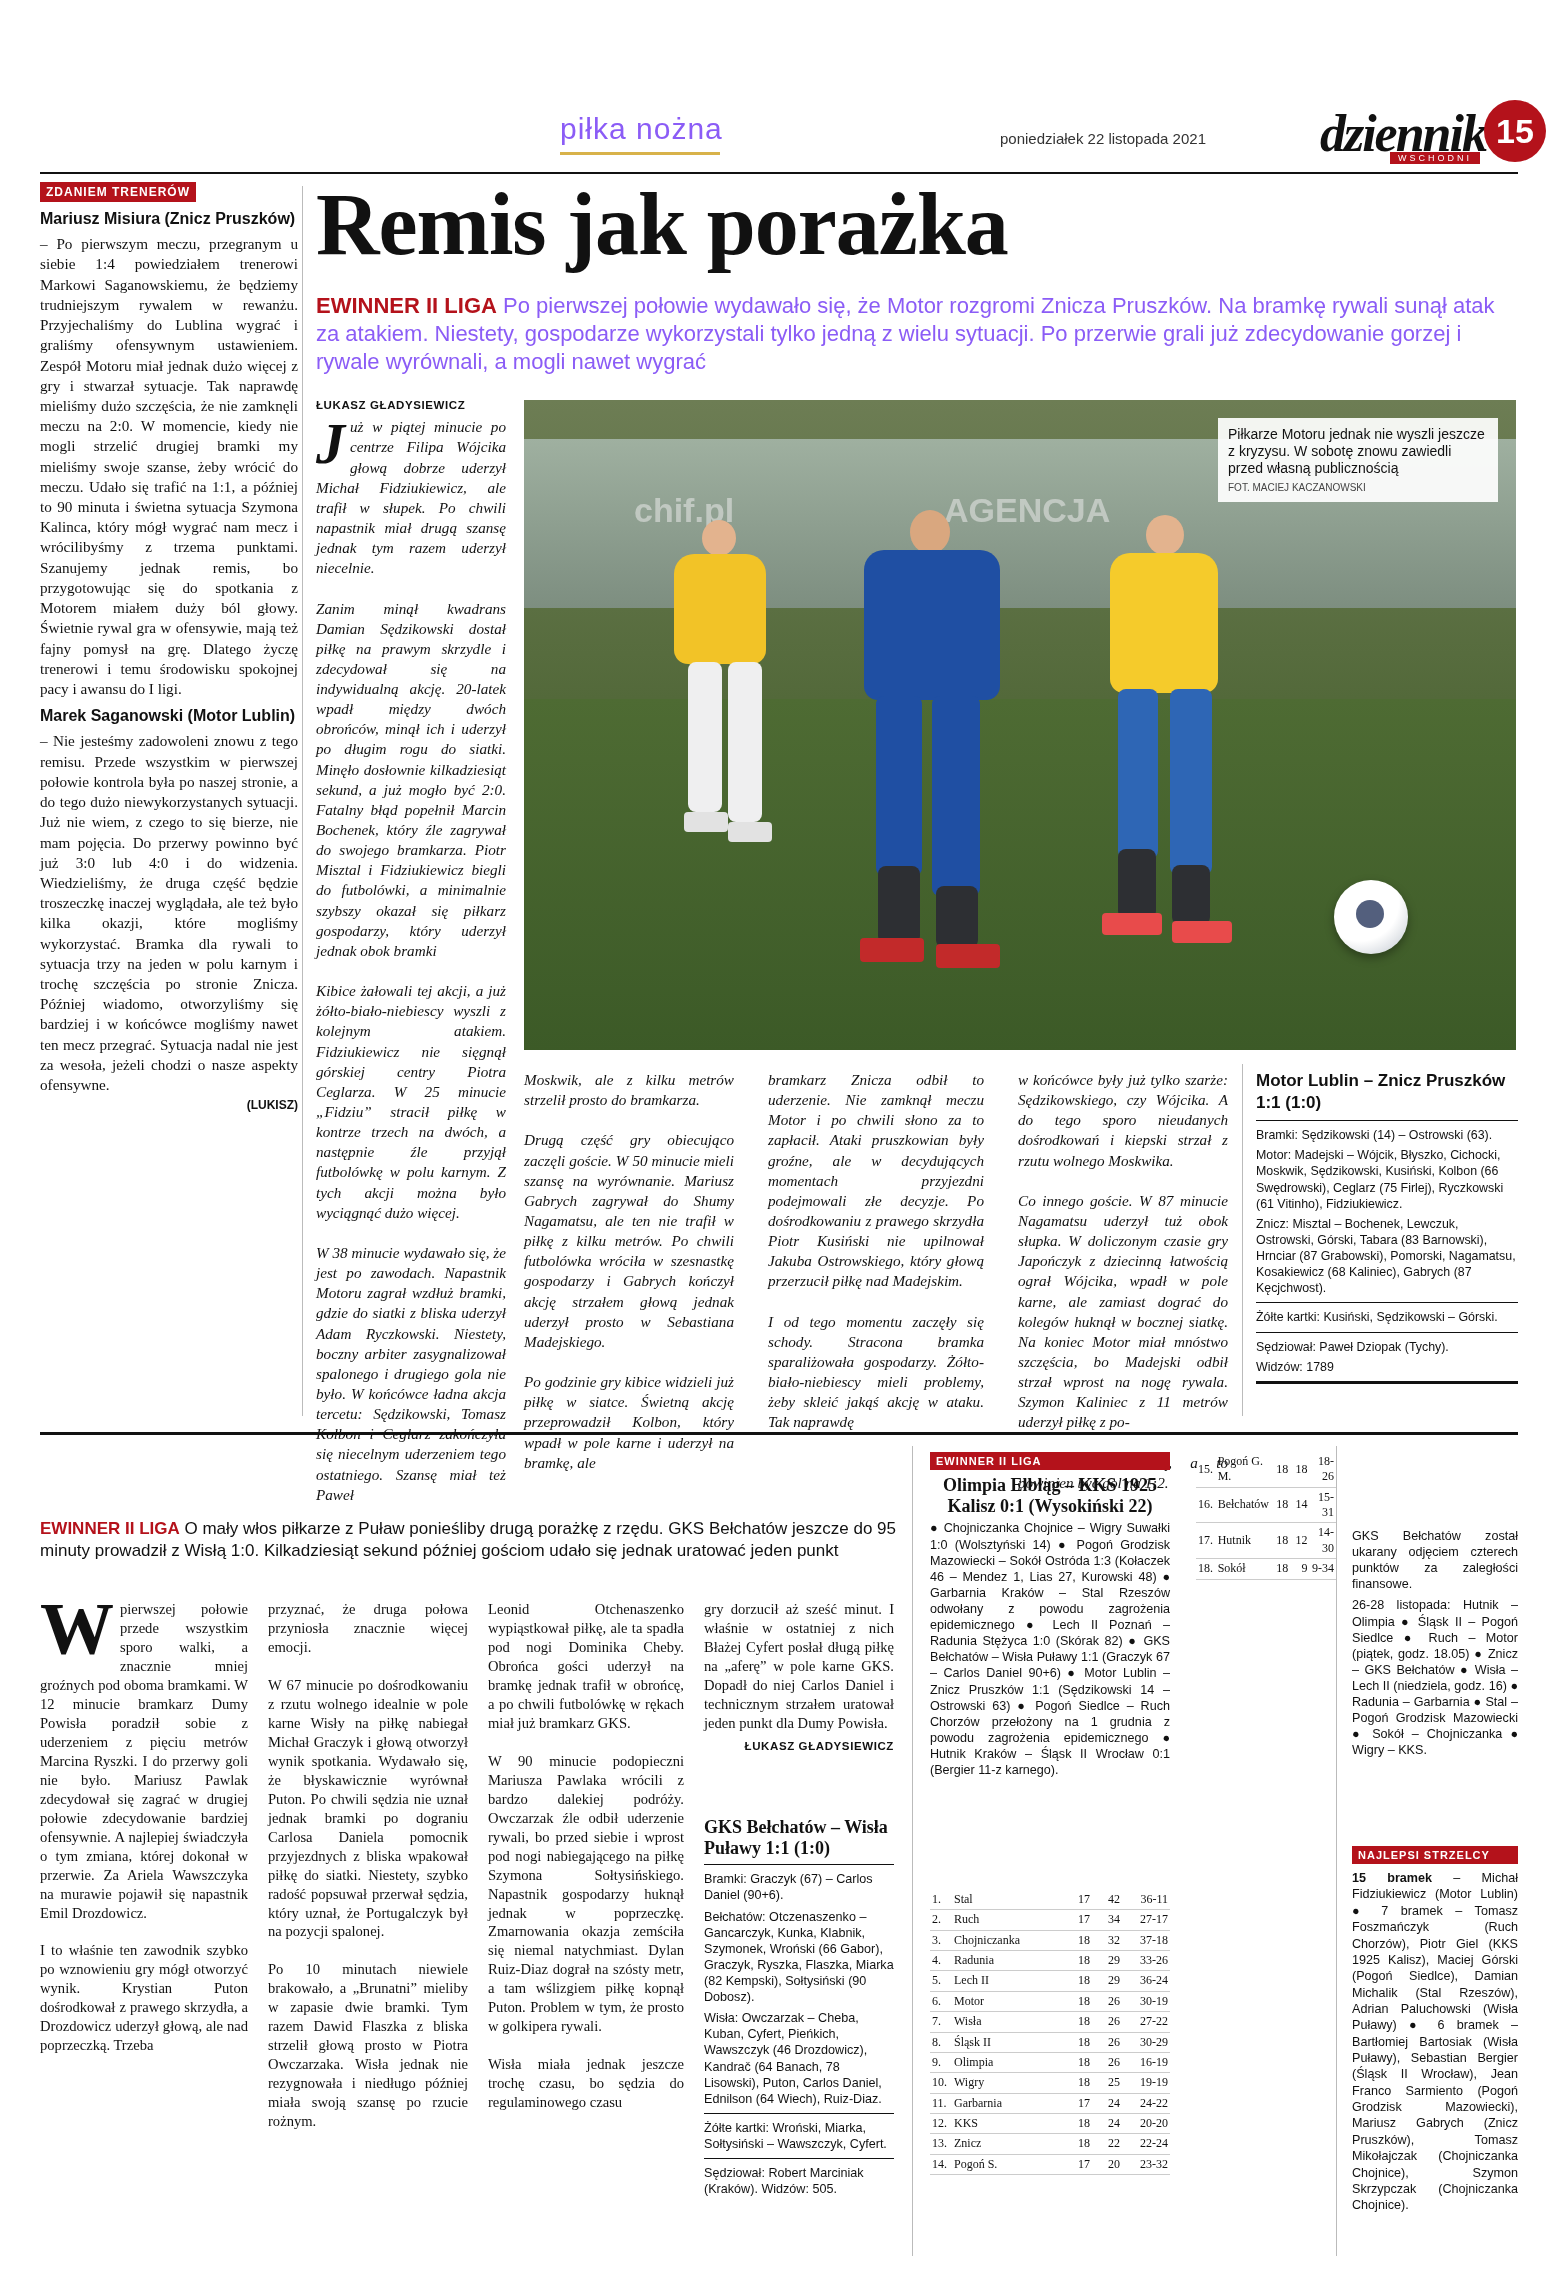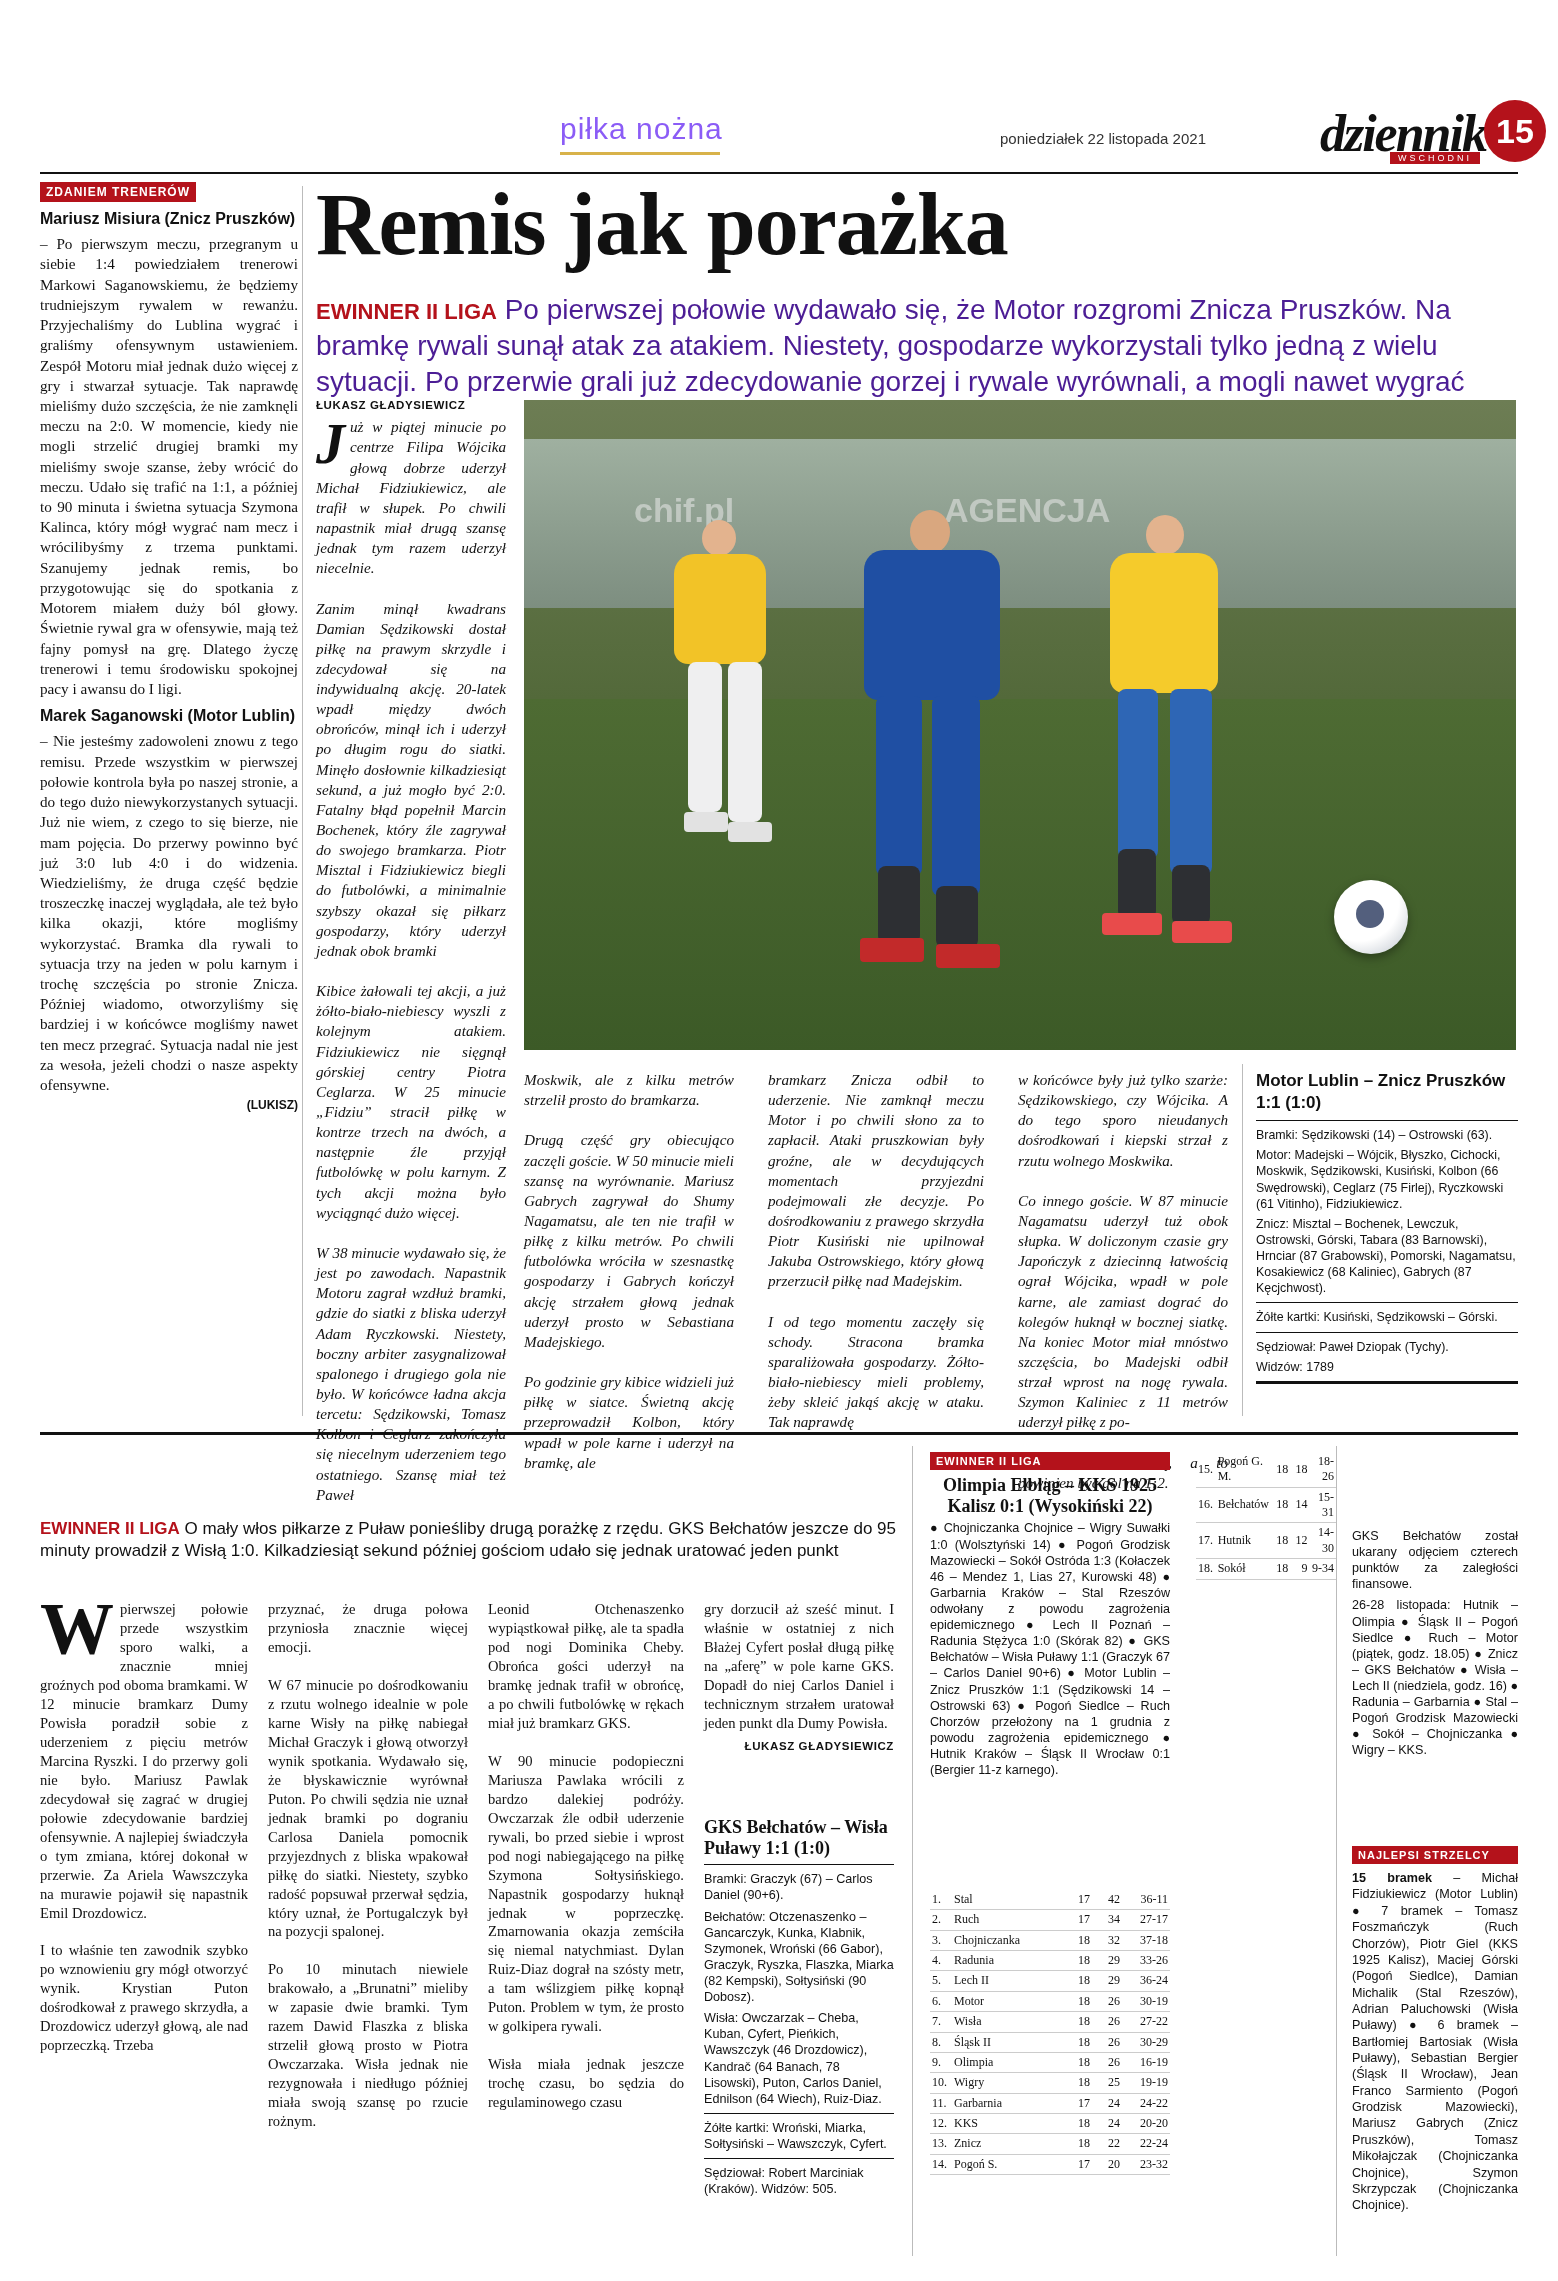--- a/index.html
+++ b/index.html
@@ -74,21 +74,21 @@
     font-weight:bold; font-size:88px; line-height:0.98;
     letter-spacing:-1px;
   }
   .lead { position:absolute; left:316px; top:292px; width:1200px; }
   .lead-kicker {
     font-family:"Liberation Sans", sans-serif;
     font-weight:bold; color:#b4121b; font-size:22px;
   }
   .lead-text {
     font-family:"Liberation Sans", sans-serif;
-    font-size:28px; line-height:1.28; color:#4c1d95;margin-top:12px;
+    font-size:22px; line-height:1.28; color:#8b5cf6;margin-top:12px;
   }
 
   
   .byline {
     font-family:"Liberation Sans", sans-serif;
     font-size:11.5px; font-weight:bold; letter-spacing:.6px;
     margin-bottom:4px;
   }
   .artcol { position:absolute; font-size:15.2px; line-height:1.325; text-align:justify; }
   .artcol p { margin:0;font-style:italic; }
@@ -247,20 +247,24 @@
       <div class="legs" style="left:34px; top:174px; width:40px; height:170px; background:#2e66b5;"></div>
       <div class="legs" style="left:86px; top:174px; width:42px; height:186px; background:#2e66b5;"></div>
       <div class="legs" style="left:34px; top:334px; width:38px; height:70px; background:#2d2f33;"></div>
       <div class="legs" style="left:88px; top:350px; width:38px; height:60px; background:#2d2f33;"></div>
       <div class="boot" style="left:18px; top:398px; width:60px; height:22px; background:#e84b4b;"></div>
       <div class="boot" style="left:88px; top:406px; width:60px; height:22px; background:#e84b4b;"></div>
     </div>
 
     <div class="ball"></div>
 
+    <div class="photo-caption">
+      <div>Piłkarze Motoru jednak nie wyszli jeszcze z kryzysu. W sobotę znowu zawiedli przed własną publicznością</div>
+      <div class="photo-credit">FOT. MACIEJ KACZANOWSKI</div>
+    </div>
   </div>
 
   <div class="artcol" style="left:524px; top:1070px; width:210px;">
     <p style="white-space:pre-line;">Moskwik, ale z kilku metrów strzelił prosto do bramkarza.
 
 Drugą część gry obiecująco zaczęli goście. W 50 minucie mieli szansę na wyrównanie. Mariusz Gabrych zagrywał do Shumy Nagamatsu, ale ten nie trafił w piłkę z kilku metrów. Po chwili futbolówka wróciła w szesnastkę gospodarzy i Gabrych kończył akcję strzałem głową jednak uderzył prosto w Sebastiana Madejskiego.
 
 Po godzinie gry kibice widzieli już piłkę w siatce. Świetną akcję przeprowadził Kolbon, który wpadł w pole karne i uderzył na bramkę, ale</p>
   </div>
   <div class="artcol" style="left:768px; top:1070px; width:216px;">

